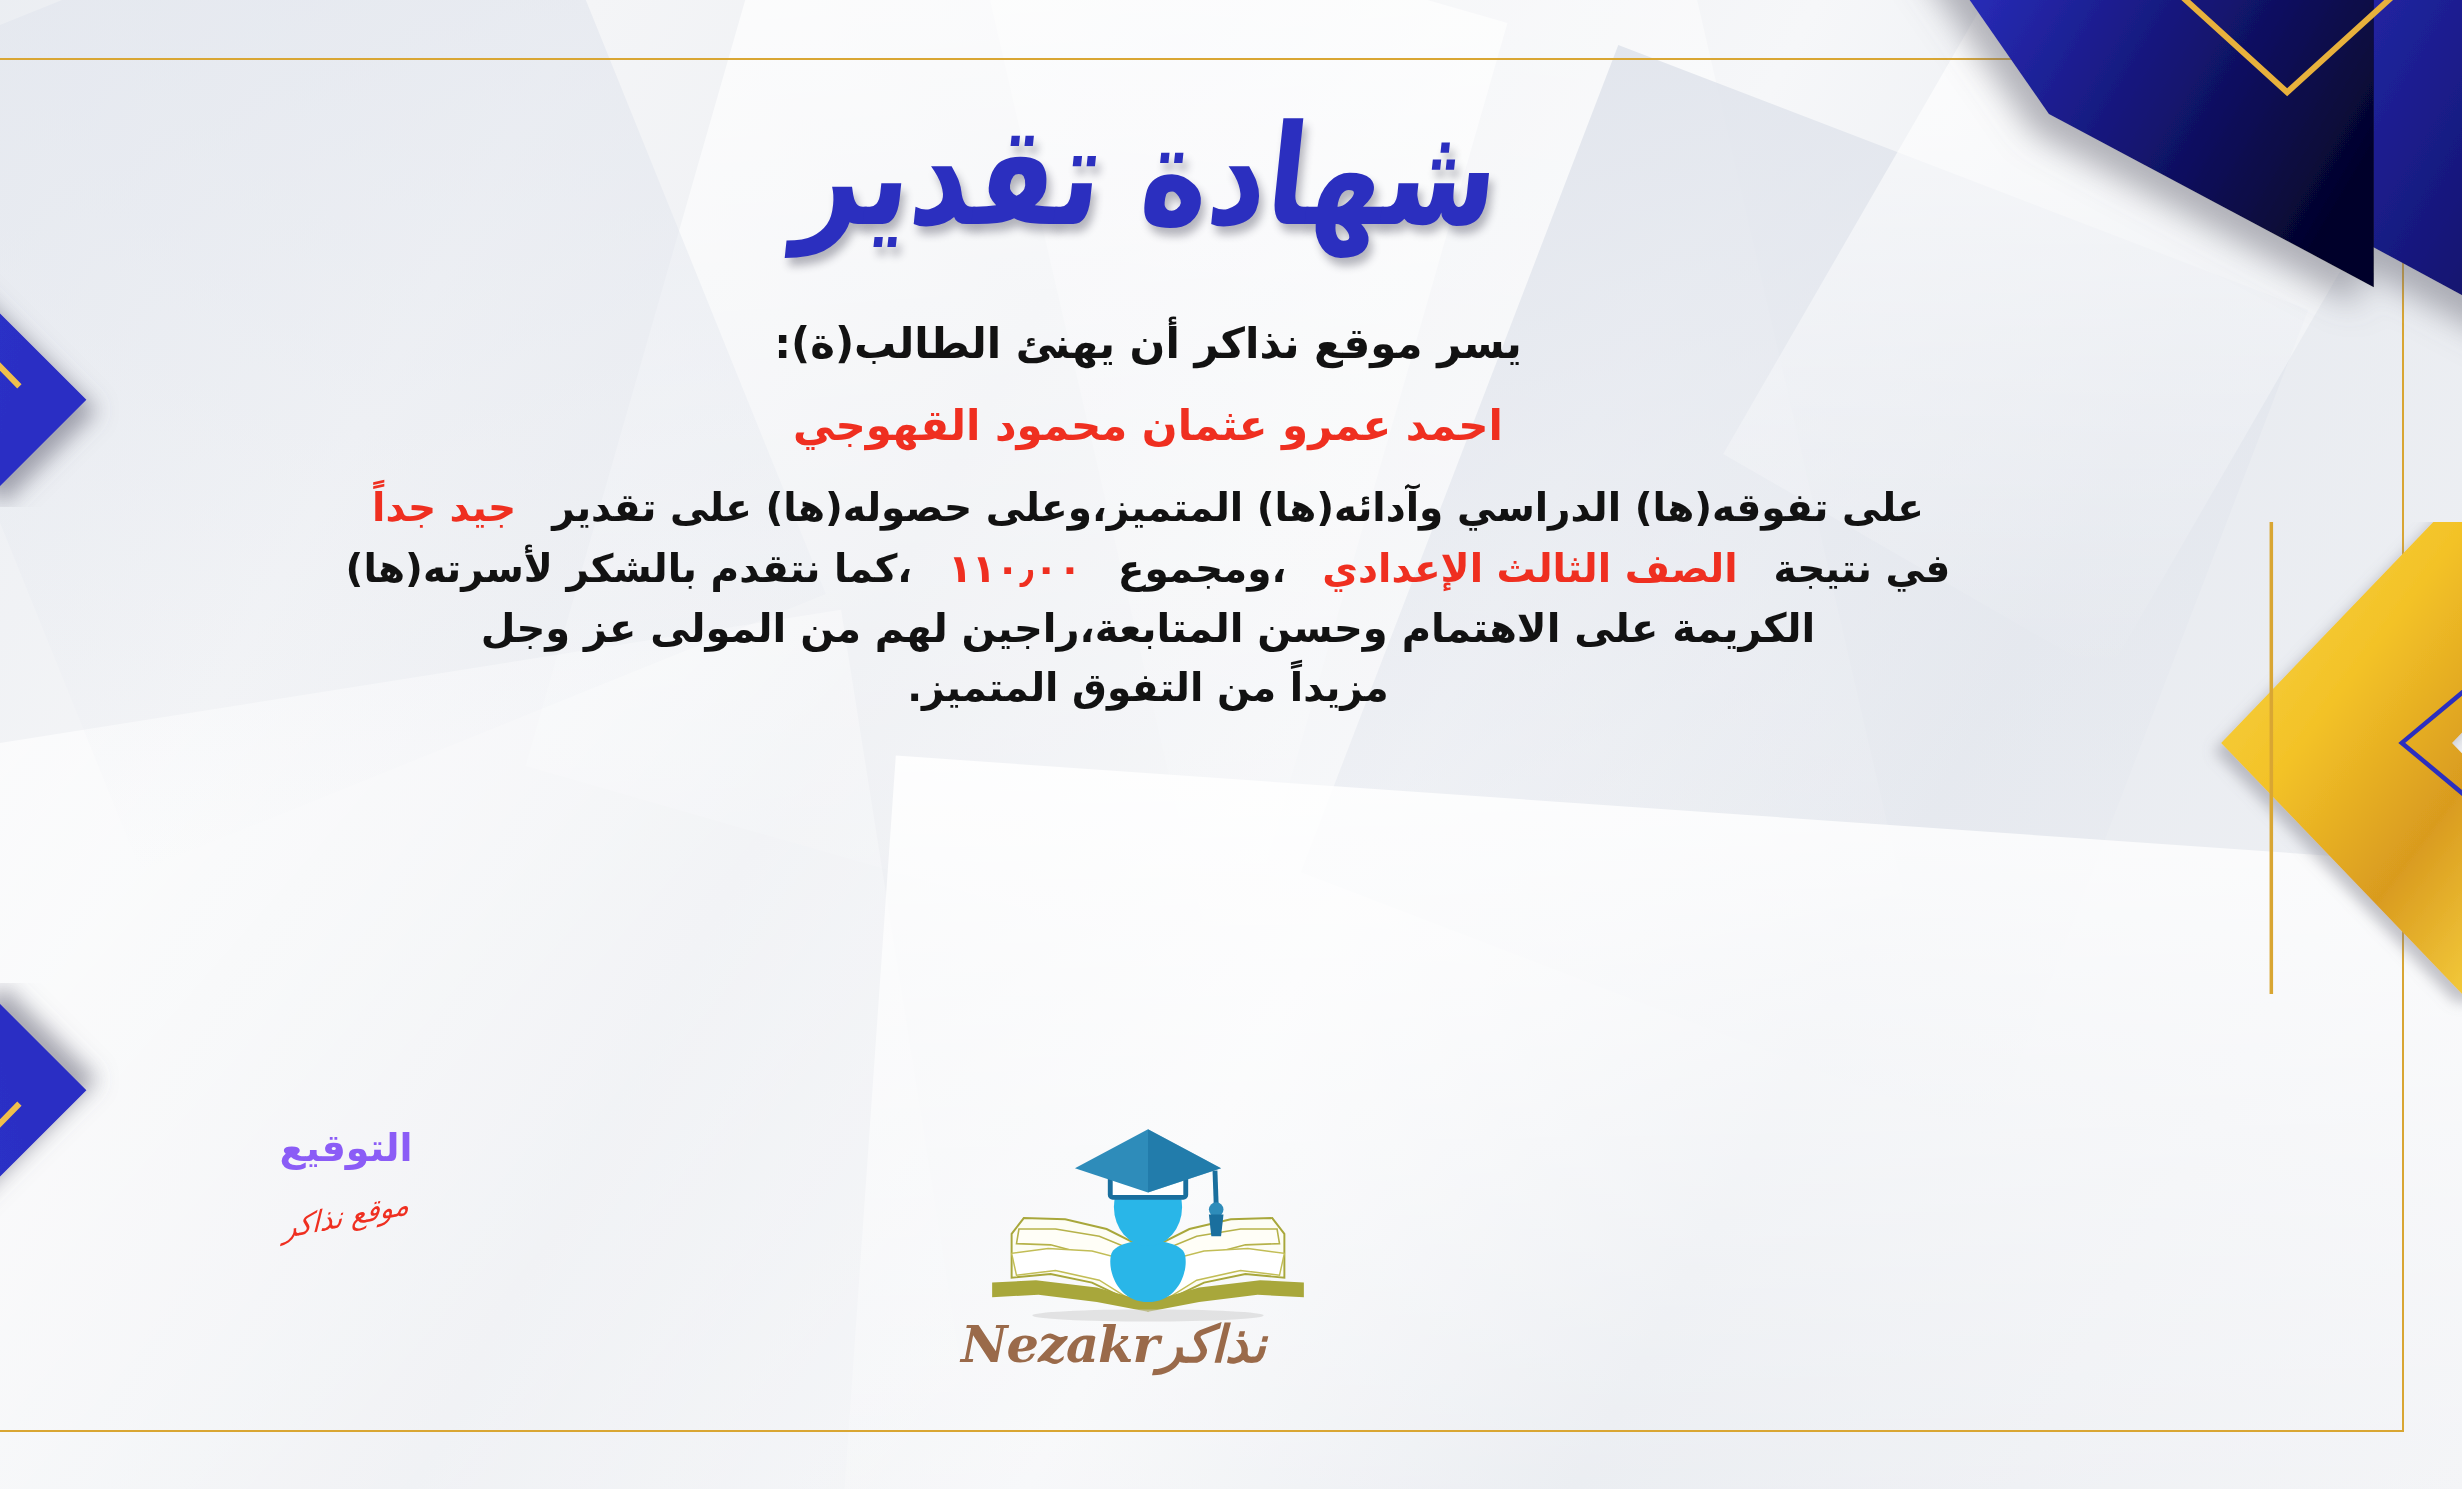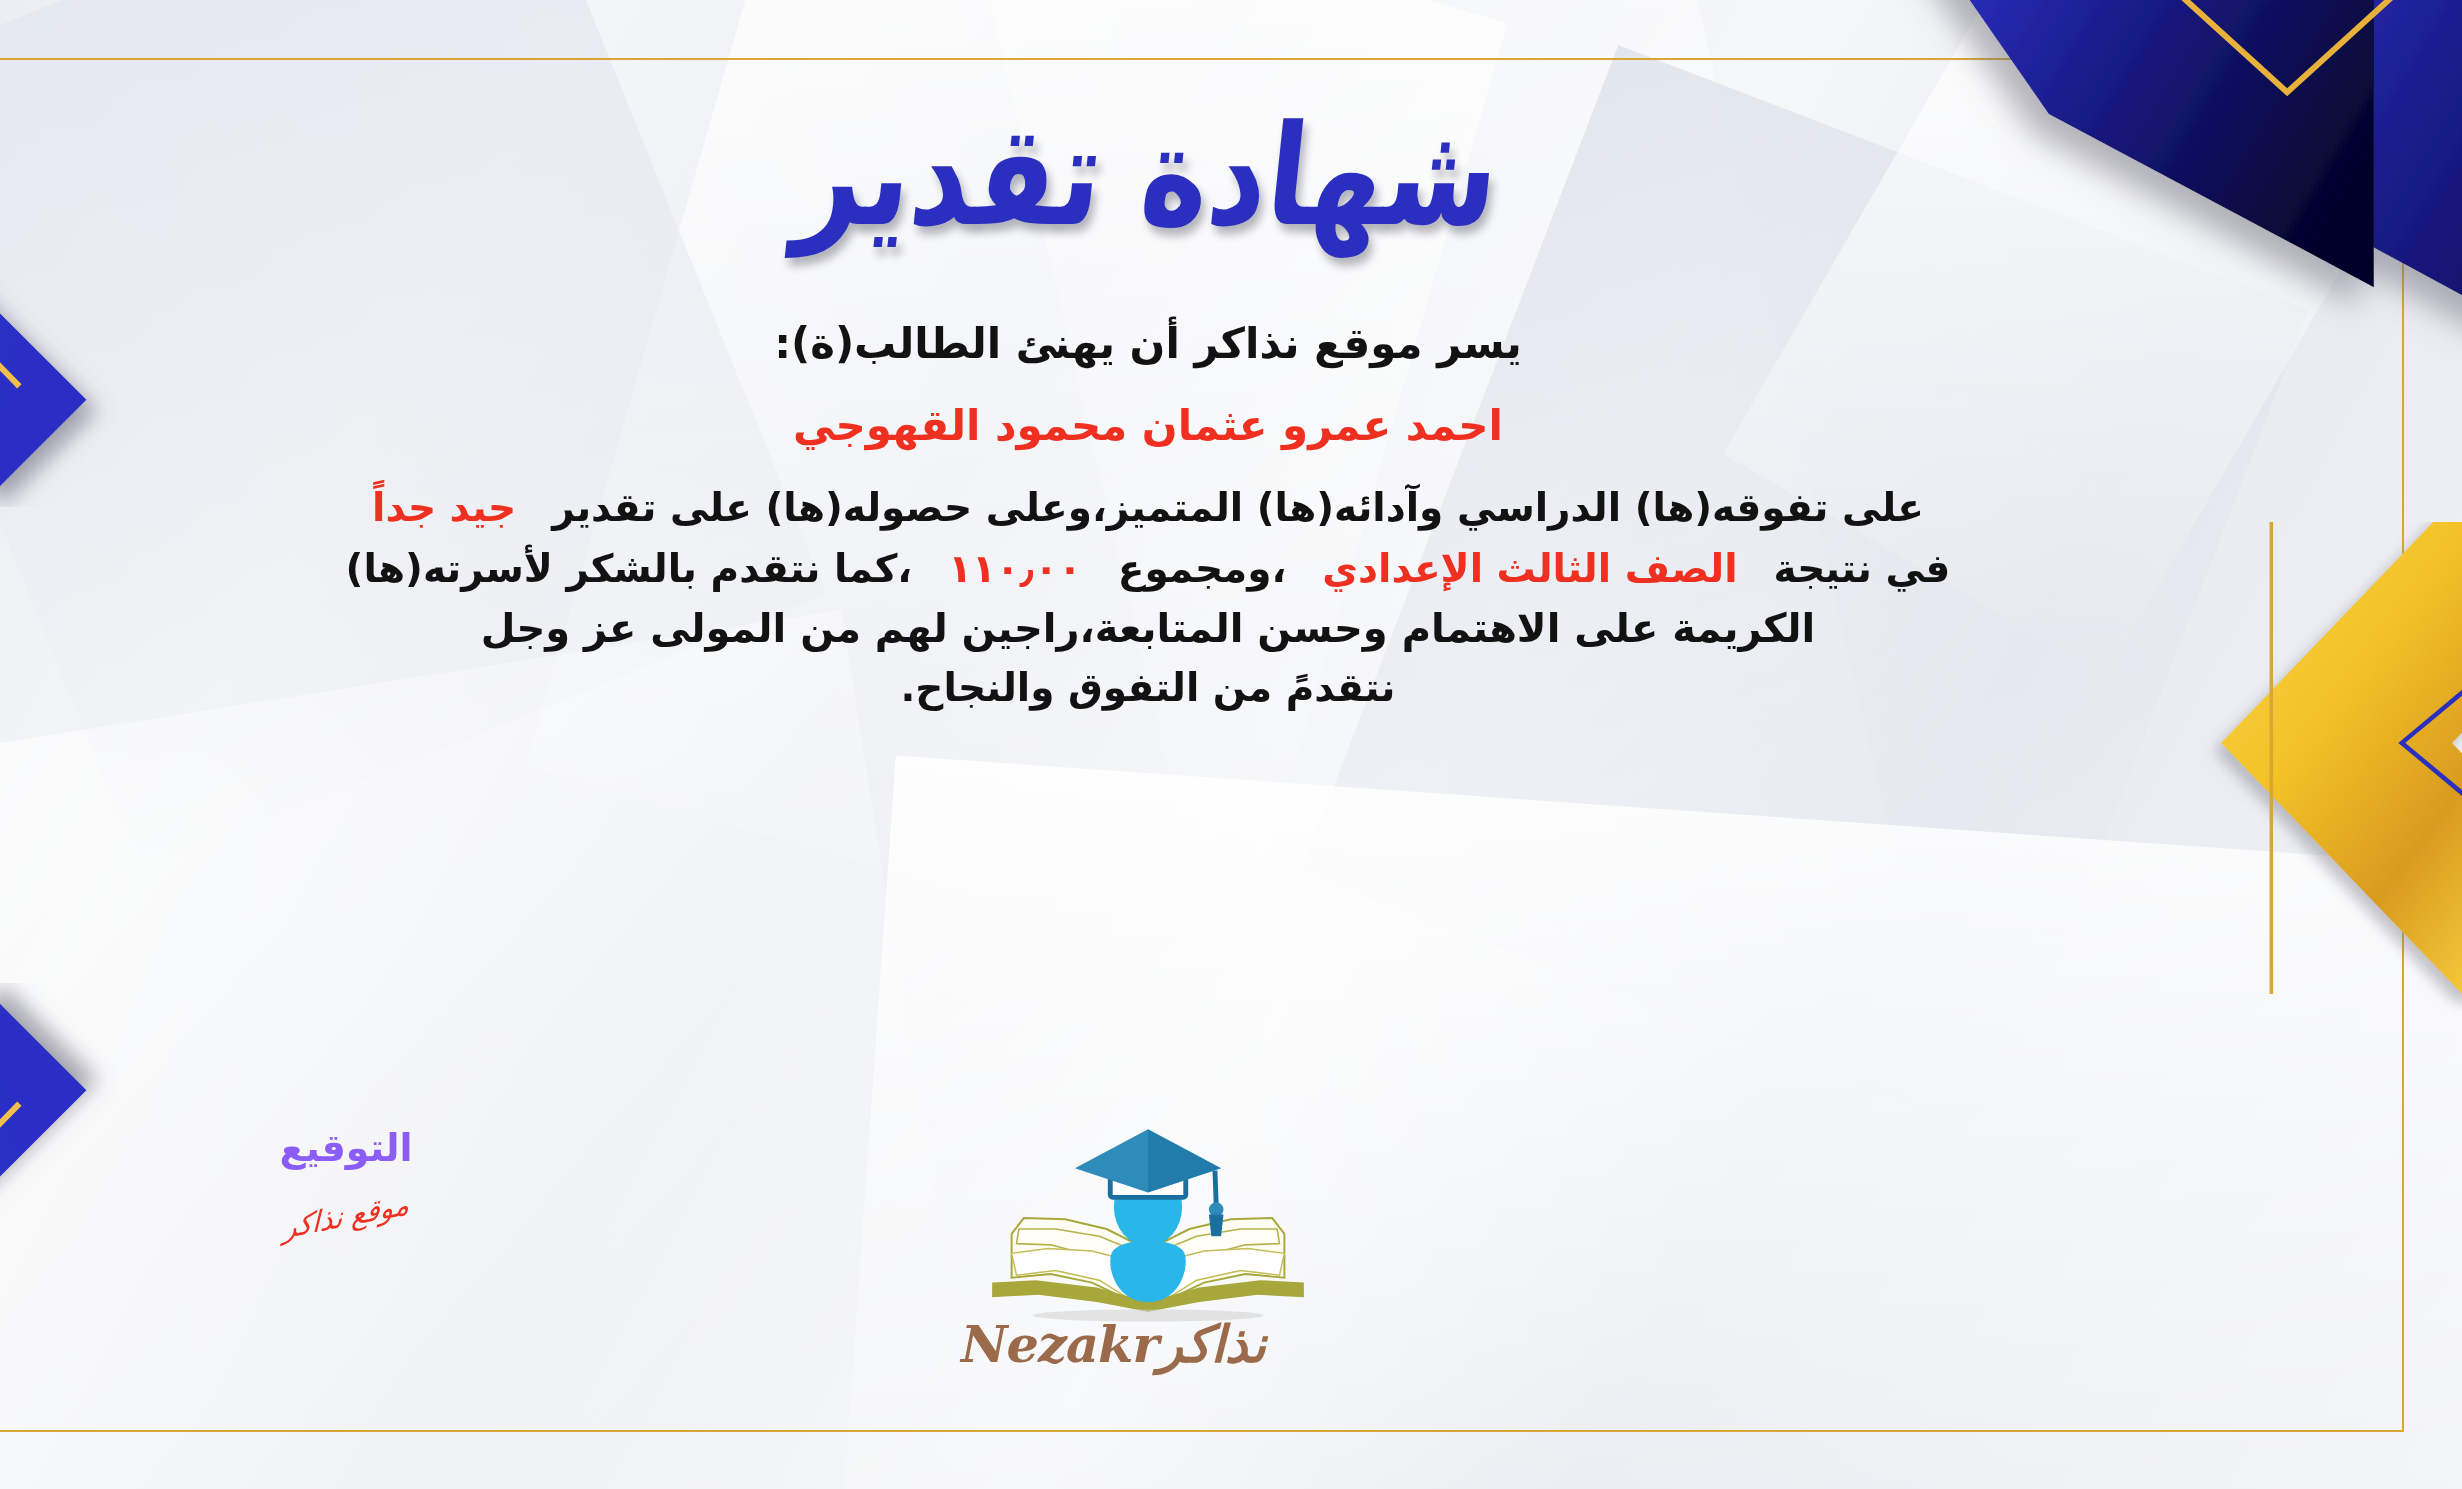--- a/index.html
+++ b/index.html
@@ -272,21 +272,21 @@
     <div class="line para">
       <span>على تفوقه(ها) الدراسي وآدائه(ها) المتميز،وعلى حصوله(ها) على تقدير</span><span class="sp-lg"></span><span class="red">جيد جداً</span>
     </div>
 
     <div class="line para2">
       <span>في نتيجة</span><span class="sp-lg"></span><span class="red">الصف الثالث الإعدادي</span><span class="sp-lg"></span><span>،ومجموع</span><span class="sp-lg"></span><span class="red">١١٠٫٠٠</span><span class="sp-lg"></span><span>،كما نتقدم بالشكر لأسرته(ها)</span>
     </div>
 
     <div class="line para3">الكريمة على الاهتمام وحسن المتابعة،راجين لهم من المولى عز وجل</div>
 
-    <div class="line para4">نتقدمً من التفوق والنجاح.</div>
+    <div class="line para4">مزيداً من التفوق المتميز.</div>
   </div>
 
   <div class="footer">
 
     <div class="sign-block">
       <div class="sign-label">التوقيع</div>
       <div class="sign-mark">موقع نذاكر</div>
     </div>
 
     <div class="logo">

